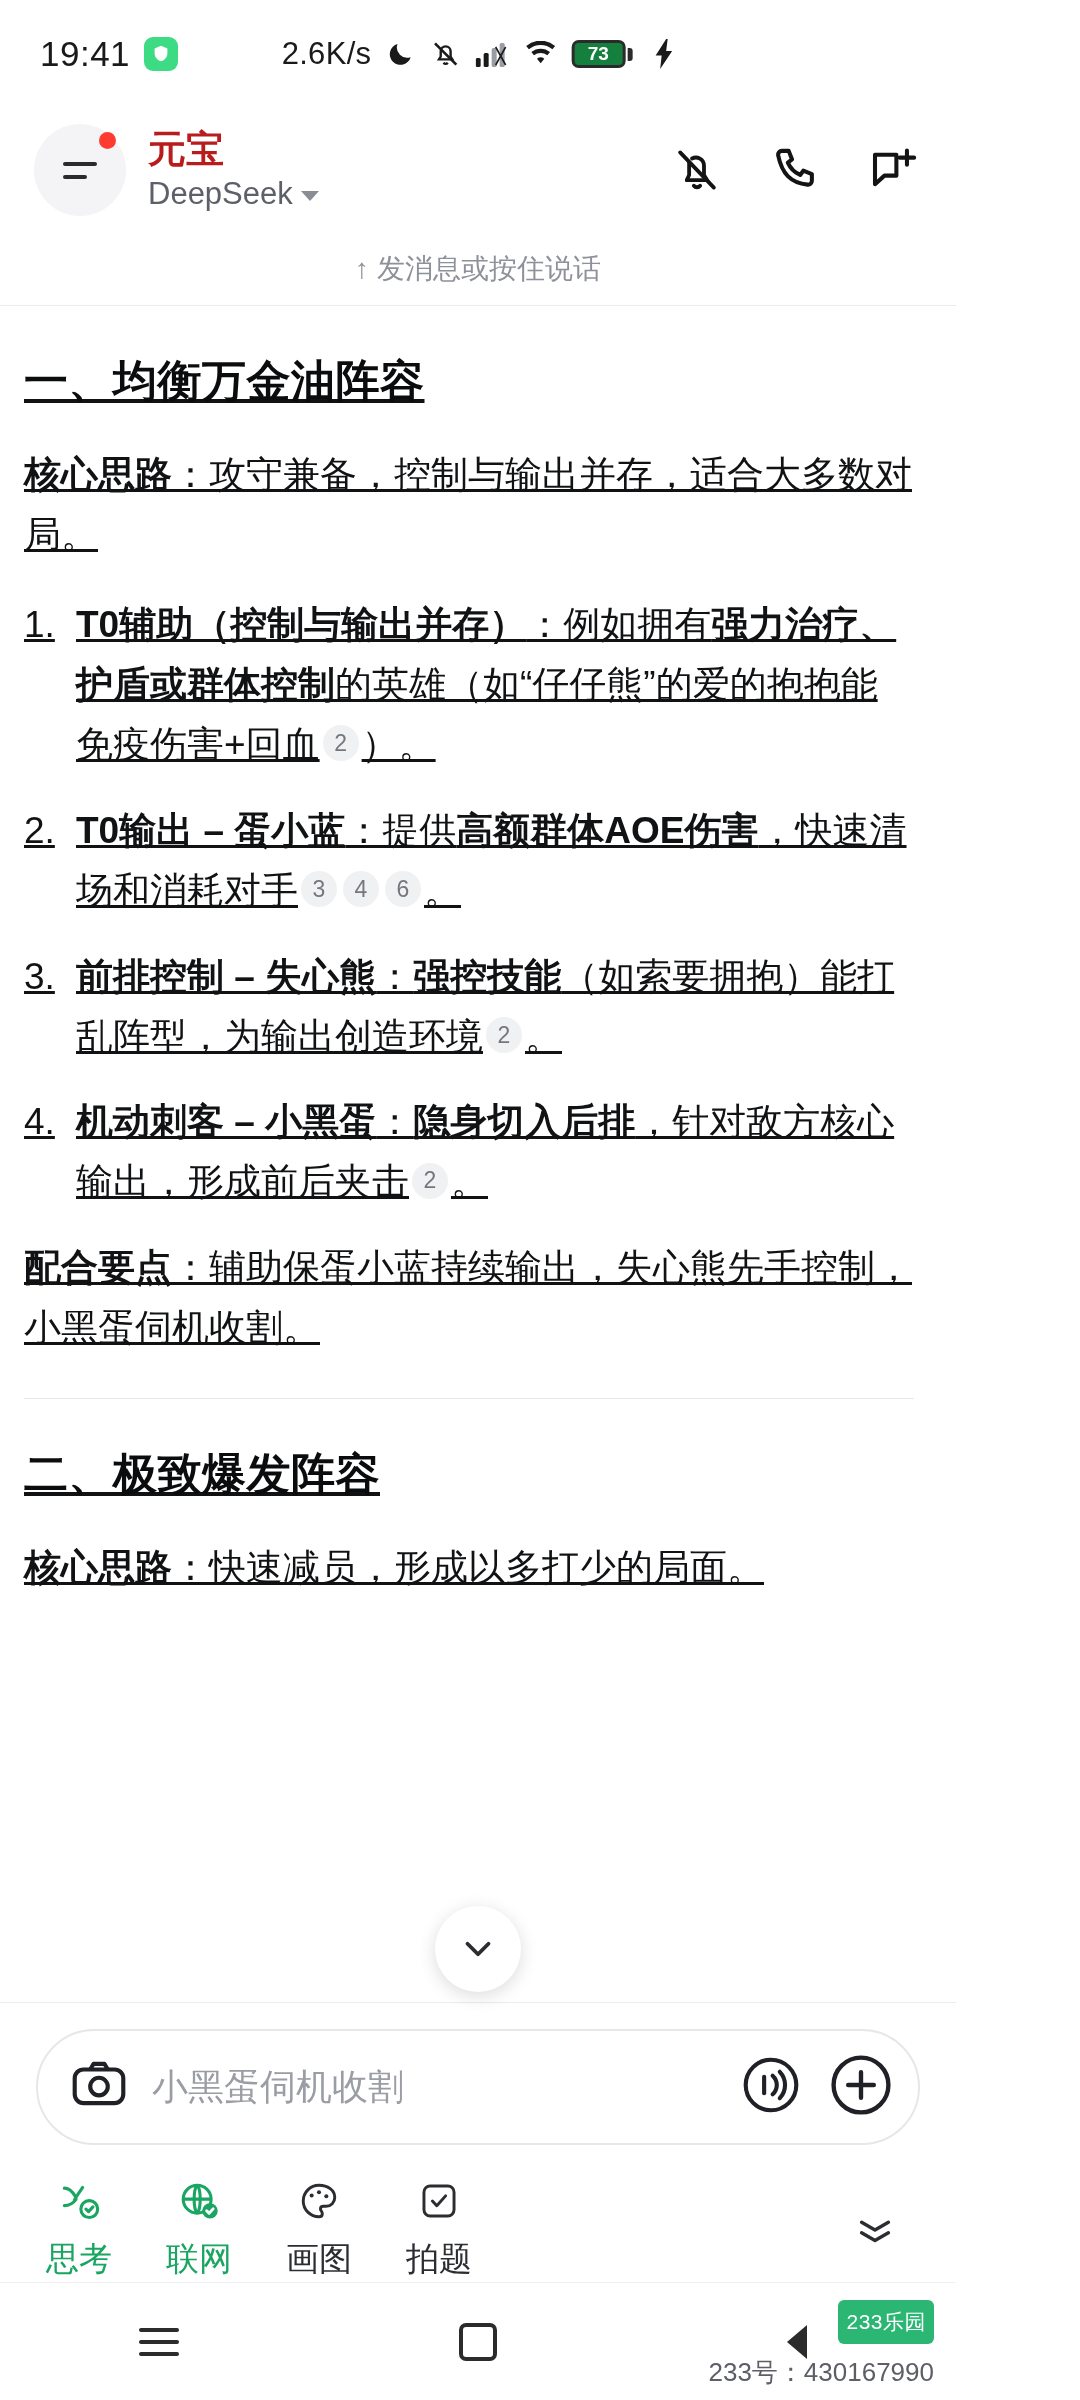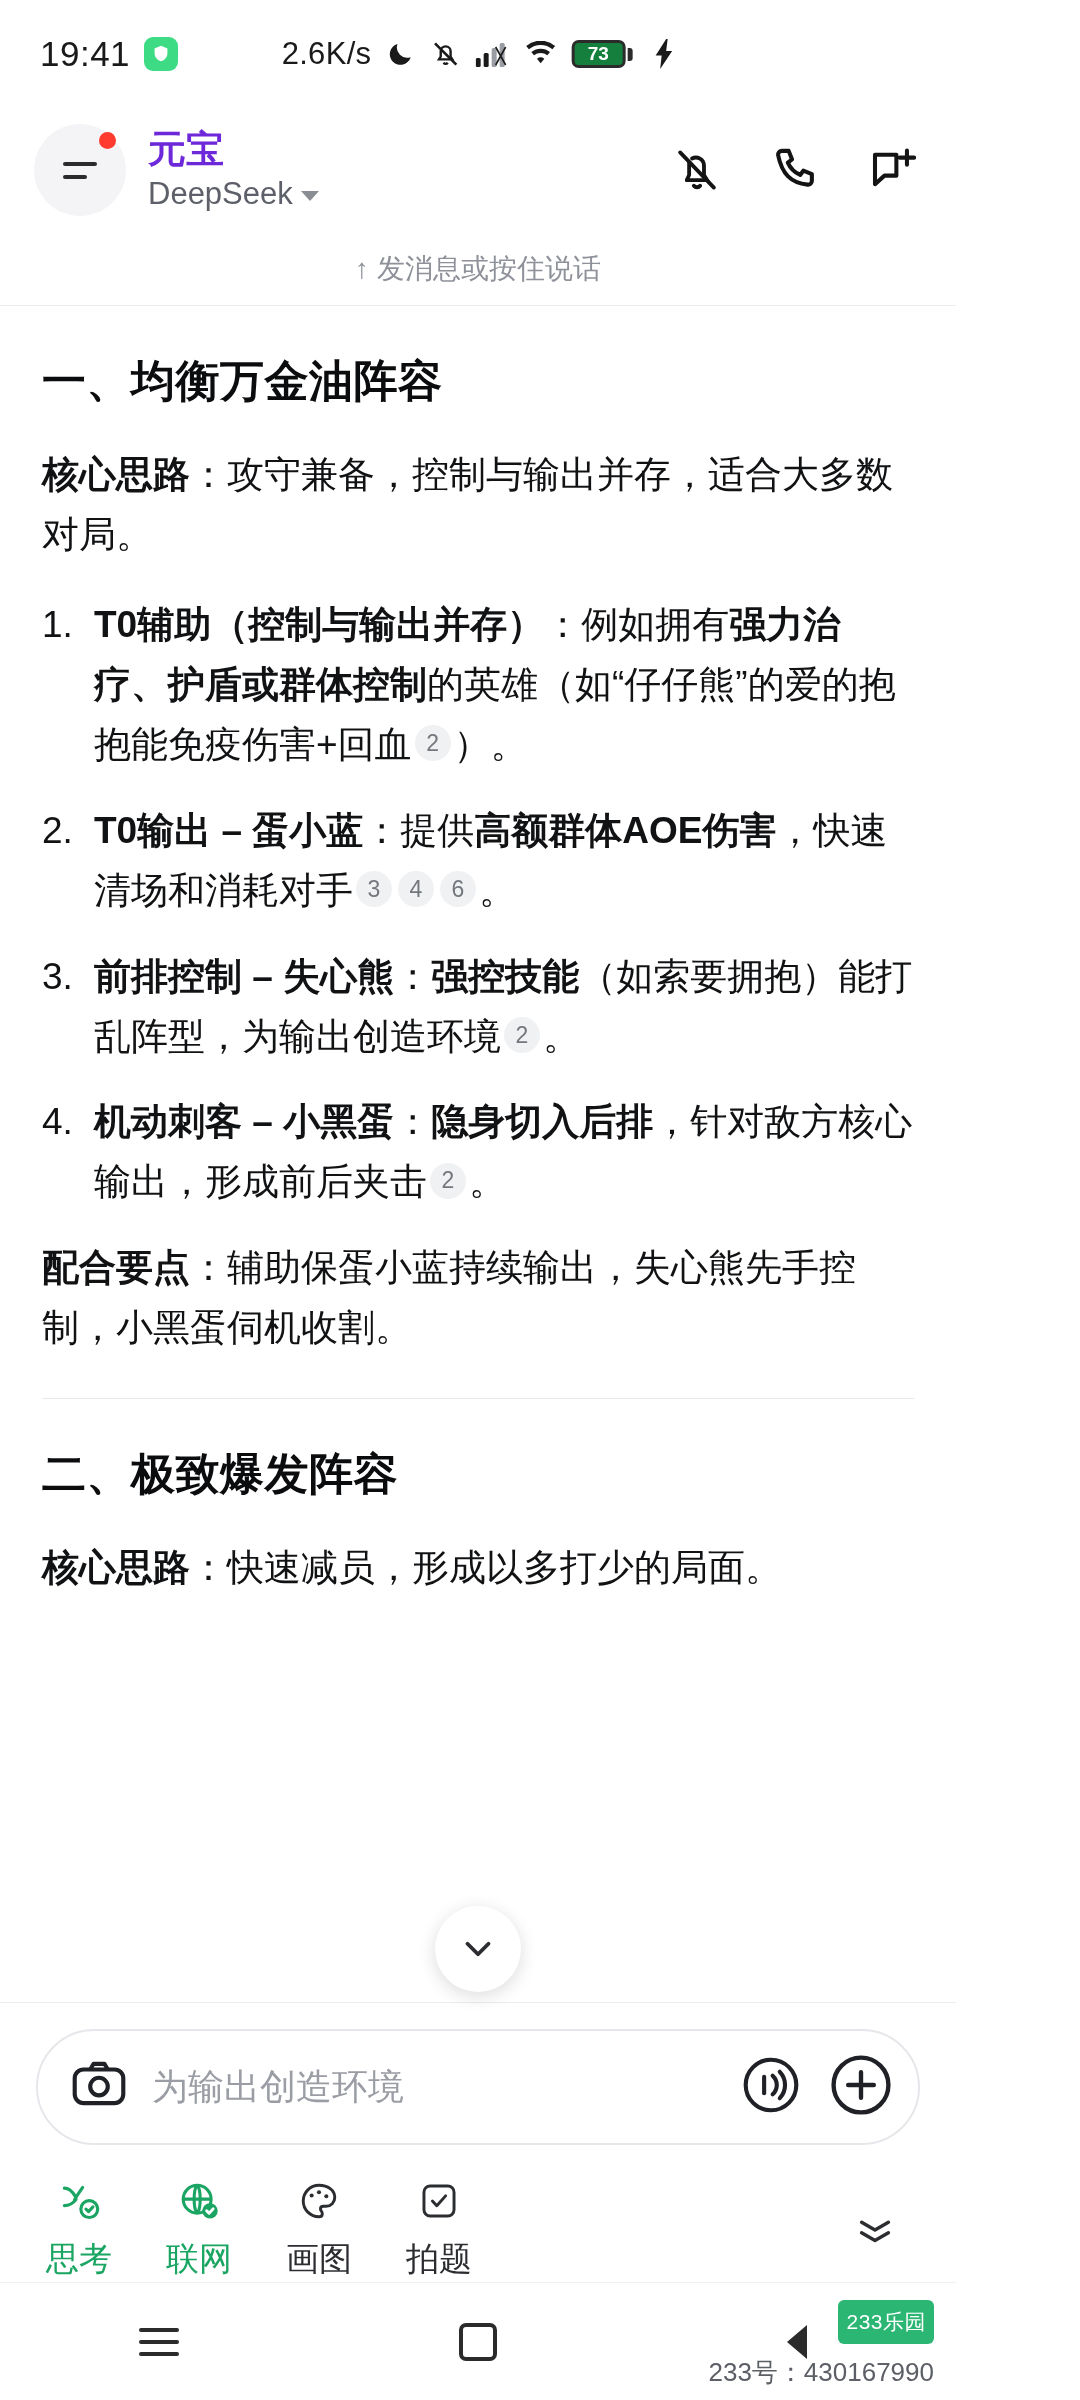--- a/index.html
+++ b/index.html
@@ -89,42 +89,43 @@
     top: 8px; right: 10px;
     width: 17px; height: 17px;
     border-radius: 50%;
     background: #ff3b30;
   }
   .menu-lines { display: flex; flex-direction: column; gap: 9px; align-items: flex-start; }
   .menu-lines i { display: block; height: 4px; border-radius: 2px; background: #2b2b2b; }
   .menu-lines i:nth-child(1) { width: 34px; }
   .menu-lines i:nth-child(2) { width: 24px; }
   .title-block { margin-left: 22px; display: flex; flex-direction: column; justify-content: center; }
-  .app-title { font-size: 38px; font-weight: 700; color: #6d28d9; line-height: 1.15; }
+  .app-title { font-size: 38px; font-weight: 700; color: #b91c1c; line-height: 1.15; }
   .model-row { display: flex; align-items: center; gap: 8px; margin-top: 4px; }
   .model-name { font-size: 31px; color: #5d6068; }
   .chev { width: 0; height: 0; border-left: 9px solid transparent; border-right: 9px solid transparent; border-top: 10px solid #8a8d94; margin-top: 4px;}
   .header-actions { margin-left: auto; display: flex; align-items: center; gap: 44px; }
   .header-actions svg { display: block; }
 
   
   .scroll-hint {
     flex: 0 0 74px;
     display: flex; align-items: center; justify-content: center;
     font-size: 28px; color: #8e9199;
     border-bottom: 1px solid #ececee;
     gap: 8px;
   }
 
   
   .content {
     flex: 1 1 auto;
-    padding: 46px 42px 0 42px;
+    padding: 46px 42px 0 24px;
     overflow: hidden;
     color: #111214;
+    text-decoration: underline;
   }
   h2.sec {
     font-size: 44px;
     font-weight: 700;
     letter-spacing: 0.5px;
     margin-bottom: 34px;
     color: #0b0c0e;
   }
   p.para {
     font-size: 37px;
@@ -403,21 +404,21 @@
 
   <div class="input-area">
     <div class="input-bar">
       <span>
         <svg width="62" height="62" viewBox="0 0 24 24" fill="none" stroke="#1f2126" stroke-width="1.6" stroke-linejoin="round">
           <rect x="2.6" y="6" width="18.8" height="13" rx="3.4"></rect>
           <path d="M8.6 6l1.3-2.2h4.2L15.4 6"></path>
           <circle cx="12" cy="12.6" r="3.4"></circle>
         </svg>
       </span>
-      <span class="placeholder">为输出创造环境</span>
+      <span class="placeholder">小黑蛋伺机收割</span>
       <span>
         <svg width="66" height="66" viewBox="0 0 24 24" fill="none" stroke="#1f2126" stroke-width="1.5">
           <circle cx="12" cy="12" r="9.2"></circle>
           <path d="M9.5 9v6" stroke-linecap="round"></path>
           <path d="M12.6 8.6a4.6 4.6 0 0 1 0 6.8" stroke-linecap="round"></path>
           <path d="M15.2 7.2a7 7 0 0 1 0 9.6" stroke-linecap="round"></path>
         </svg>
       </span>
       <span>
         <svg width="70" height="70" viewBox="0 0 24 24" fill="none" stroke="#1f2126" stroke-width="1.5">

